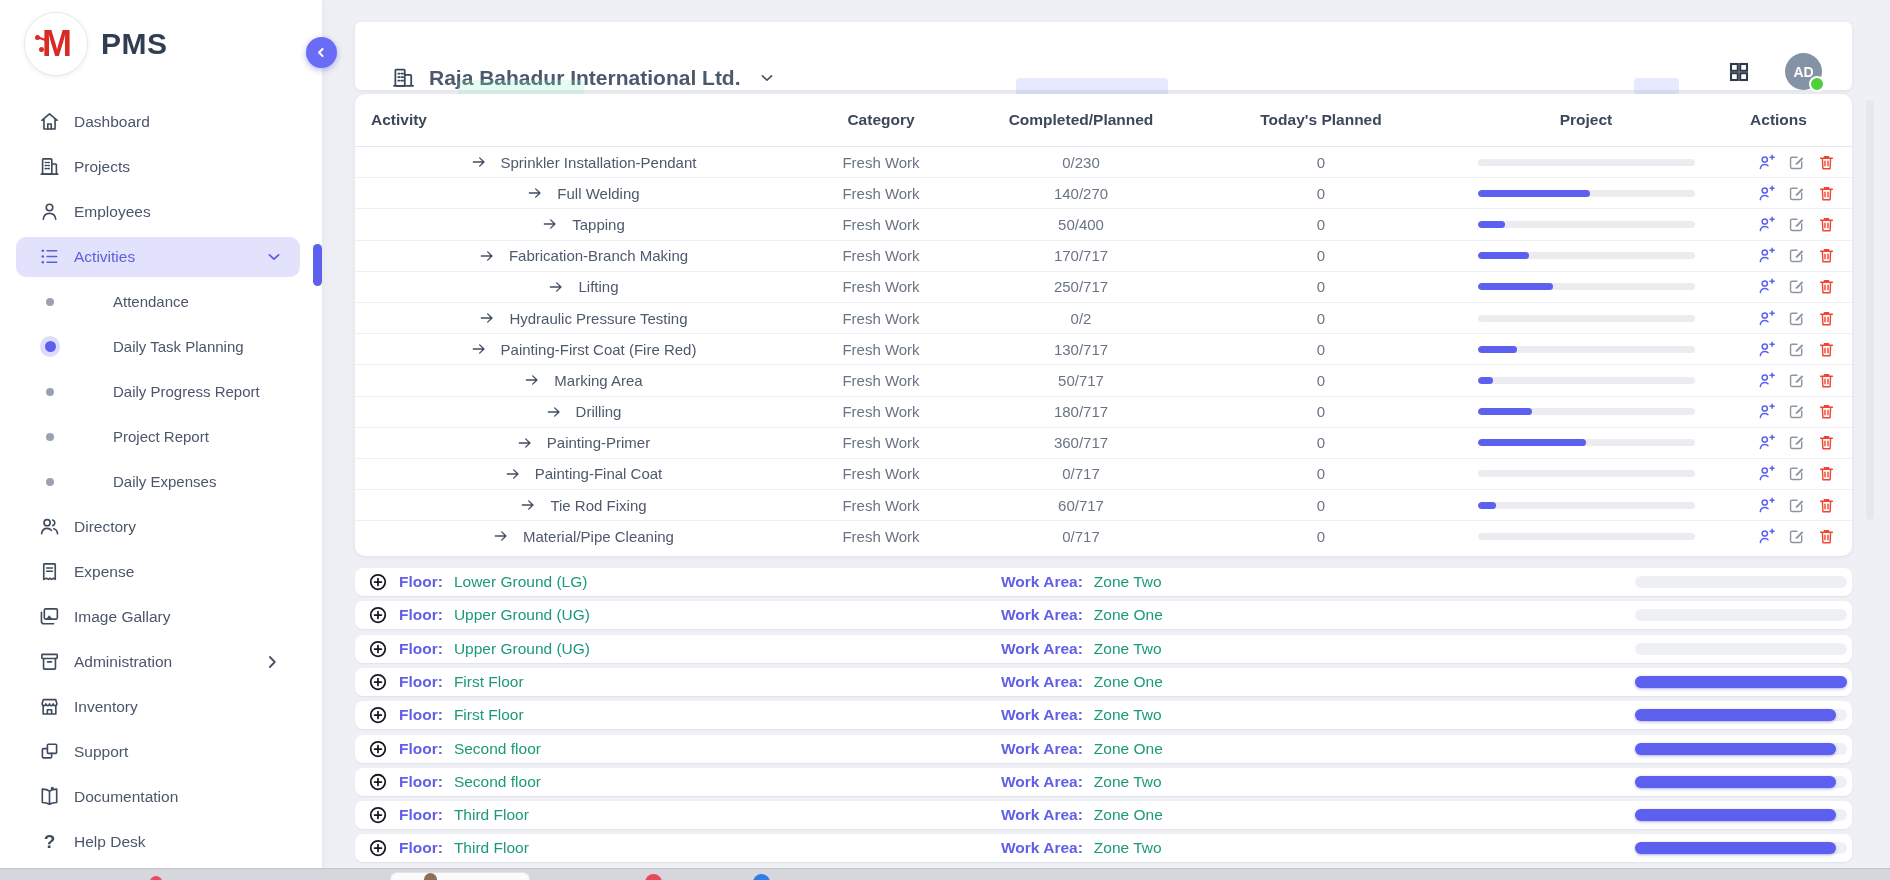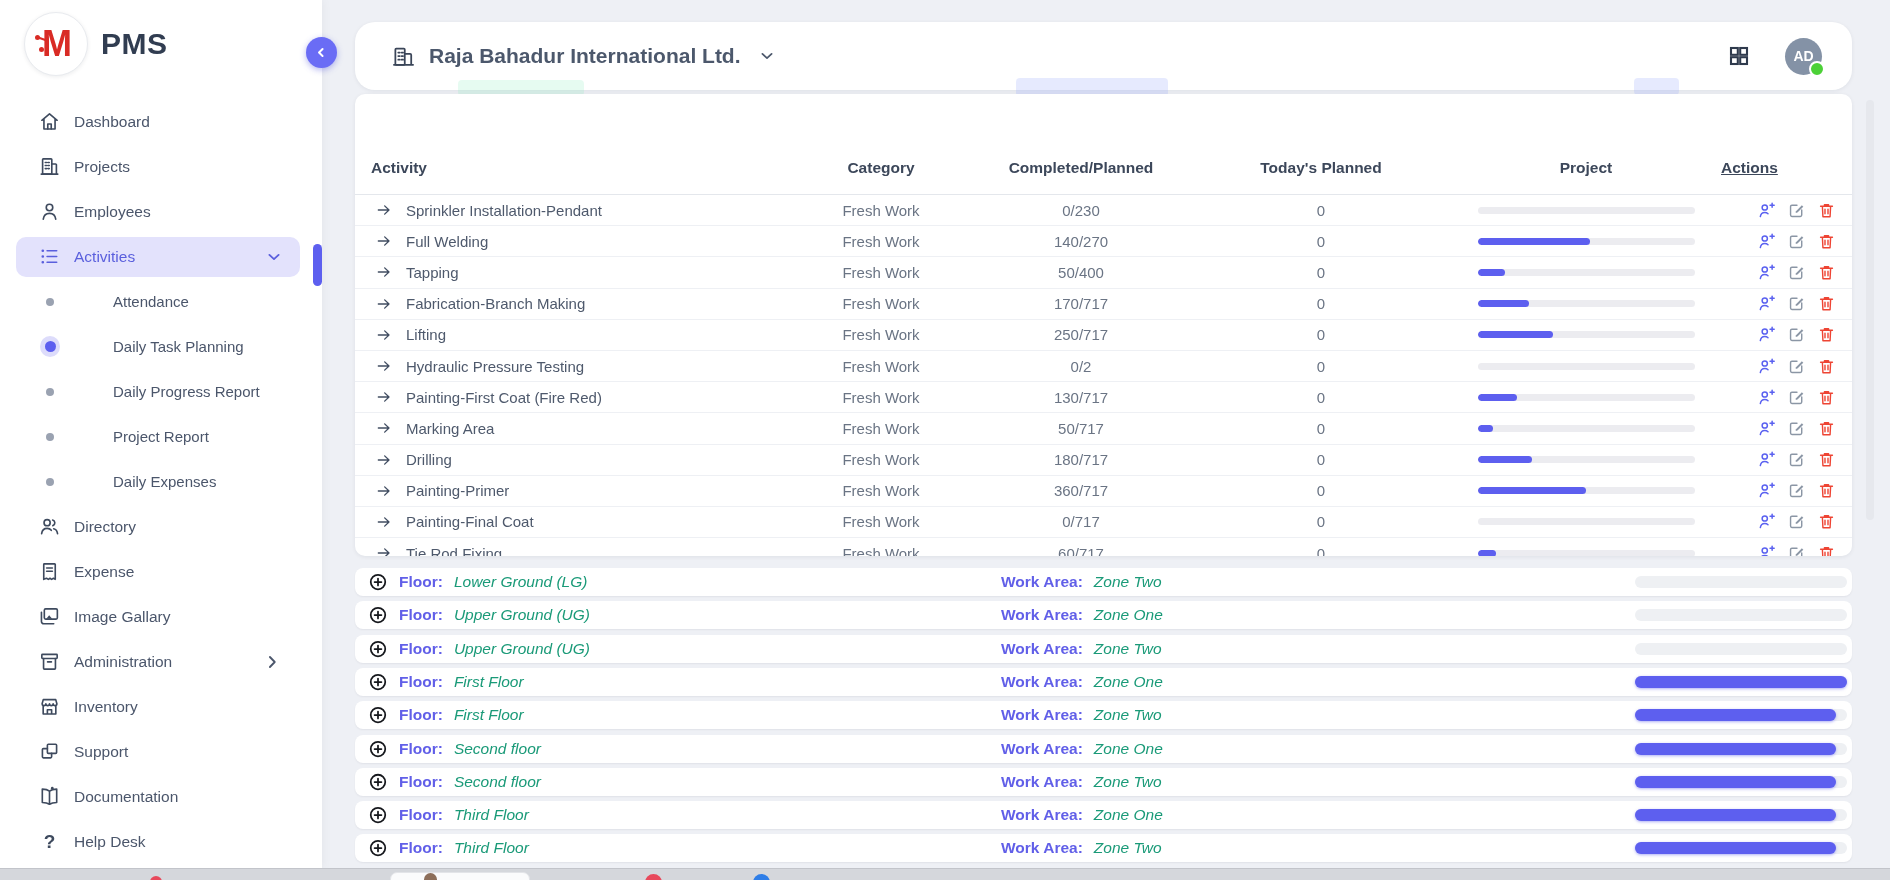--- a/index.html
+++ b/index.html
@@ -30,63 +30,63 @@
   .sub-dot{width:20px;height:20px;display:flex;align-items:center;justify-content:center;}
   .dot{width:8px;height:8px;border-radius:50%;background:#9aa2b1;}
   .dot-active-halo{width:21px;height:21px;border-radius:50%;background:#dddcfb;display:flex;align-items:center;justify-content:center;}
   .dot-active{width:11px;height:11px;border-radius:50%;background:#5d5fef;}
   .sub-item .lbl{margin-left:53px;}
   .active-edge{position:absolute;left:313px;top:244px;width:9px;height:42px;border-radius:5px;background:#5d5fef;}
   .collapse-btn{position:absolute;left:306px;top:37px;width:31px;height:31px;border-radius:50%;background:#6a6cf5;box-shadow:0 2px 6px rgba(90,95,221,.45);display:flex;align-items:center;justify-content:center;cursor:pointer;z-index:6;}
   .collapse-btn svg{width:17px;height:17px;color:#fff;}
 
   
-  .header-card{position:absolute;left:355px;top:22px;width:1497px;height:68px;background:#fff;border-radius:20px;box-shadow:0 1px 4px rgba(15,23,42,.07);display:flex;align-items:center;}
+  .header-card{position:absolute;left:355px;top:22px;width:1497px;height:68px;background:#fff;border-radius:6px;box-shadow:0 1px 4px rgba(15,23,42,.07);display:flex;align-items:flex-end;}
   .company-sel{display:flex;align-items:center;margin-left:36px;cursor:pointer;}
   .company-sel .bic{width:25px;height:25px;color:#3a4558;display:flex;}
   .company-name{margin-left:13px;font-size:21px;font-weight:600;color:#4c586c;}
   .company-sel .chev{margin-left:16px;width:20px;height:20px;color:#4c586c;}
   .hdr-right{margin-left:auto;display:flex;align-items:center;margin-right:30px;}
   .grid-btn{width:24px;height:24px;color:#2f3a4d;margin-right:34px;cursor:pointer;display:flex;}
   .avatar{width:37px;height:37px;border-radius:50%;background:#8492a6;color:#fff;font-size:14px;font-weight:bold;display:flex;align-items:center;justify-content:center;position:relative;cursor:pointer;}
   .avatar .status{position:absolute;right:-3px;bottom:-2px;width:12px;height:12px;border-radius:50%;background:#4cd137;border:2px solid #fff;}
 
   .skel{position:absolute;border-radius:4px;}
   .skel1{left:458px;top:80px;width:126px;height:16px;background:rgba(140,235,190,.22);}
   .skel2{left:1016px;top:78px;width:152px;height:19px;background:rgba(165,180,252,.28);}
   .skel3{left:1634px;top:78px;width:45px;height:17px;background:rgba(165,180,252,.28);}
 
   
   .table-card{position:absolute;left:355px;top:94px;width:1497px;height:462px;background:#fff;border-radius:10px;box-shadow:0 1px 4px rgba(15,23,42,.07);overflow:hidden;}
   .trow{display:grid;grid-template-columns:420px 180px 220px 260px 270px 1fr;align-items:center;padding:0 16px;}
-  .thead{height:52px;border-bottom:1px solid #e4e7ec;margin-top:48px;}
+  .thead{height:52px;border-bottom:1px solid #e4e7ec;}
   .thead .th{font-size:15.5px;font-weight:600;color:#3c475a;}
   .th.c,.td.c{text-align:center;}
-  .th.r,.td.r{text-align:left;text-decoration:underline;}
+  .th.r,.td.r{text-align:center;}
   .tbody .trow{height:30.2px;border-bottom:1px solid #eef0f4;}
   .tbody .trow:last-child{border-bottom:none;}
   .td{font-size:15px;color:#68738437;}
-  .td-activity{display:flex;align-items:center;gap:14px;padding-left:5px;color:#4e596c;font-size:15px;}
+  .td-activity{display:flex;align-items:center;gap:14px;padding-left:5px;color:#4e596c;font-size:15px;justify-content:center;}
   .td-activity .aic{width:16px;height:16px;color:#414d61;flex:0 0 auto;display:flex;}
   .td-plain{color:#6a7484;font-size:15px;}
   .prog-wrap{display:flex;justify-content:center;}
   .prog-track{width:217px;height:7px;border-radius:4px;background:#ececf0;overflow:hidden;}
   .prog-fill{height:100%;border-radius:4px;background:#5d5fef;}
   .actions{display:flex;justify-content:flex-end;align-items:center;gap:11px;}
   .act-ic{width:19px;height:19px;cursor:pointer;display:flex;}
   .ic-adduser{color:#5a61f0;}
   .ic-edit{color:#8b96a5;}
   .ic-trash{color:#ee4433;}
 
   
   .floor-row{position:absolute;left:355px;width:1497px;height:28px;background:#fff;border-radius:8px;box-shadow:0 1px 2px rgba(15,23,42,.06);}
   .fplus{position:absolute;left:13px;top:4px;width:20px;height:20px;color:#16181d;cursor:pointer;display:flex;}
   .fgroup{position:absolute;left:44px;top:0;height:28px;display:flex;align-items:center;}
   .fkey{color:#615fe8;font-size:15.5px;font-weight:600;}
-  .fval{color:#1a9a78;font-size:15.5px;font-weight:500;margin-left:11px;font-style:italic;}
+  .fval{color:#1a9a78;font-size:15.5px;font-weight:500;margin-left:11px;}
   .fwork{left:646px;}
   .fbar{position:absolute;right:5px;top:8px;width:212px;height:12px;border-radius:6px;background:#eef0f3;}
   .fbar .fill{height:100%;border-radius:6px;background:#5d5fef;box-shadow:0 1px 3px rgba(93,95,239,.5);}
 
   
   .vscroll{position:absolute;left:1866px;top:100px;width:8px;height:420px;border-radius:4px;background:#e6e8ed;}
   .taskbar{position:absolute;left:0;top:868px;width:1890px;height:12px;background:#d5d7dc;border-top:1px solid #c2c4ca;overflow:hidden;}
   .tb-pill{position:absolute;left:390px;top:3px;width:138px;height:16px;border-radius:7px;background:#fbfbfc;border:1px solid #e3e4e8;}
   .tb-avatar{position:absolute;left:424px;top:4px;width:13px;height:13px;border-radius:50%;background:#8d6e5a;}
   .tb-red{position:absolute;left:645px;top:5px;width:17px;height:17px;border-radius:50%;background:#e8495c;}

